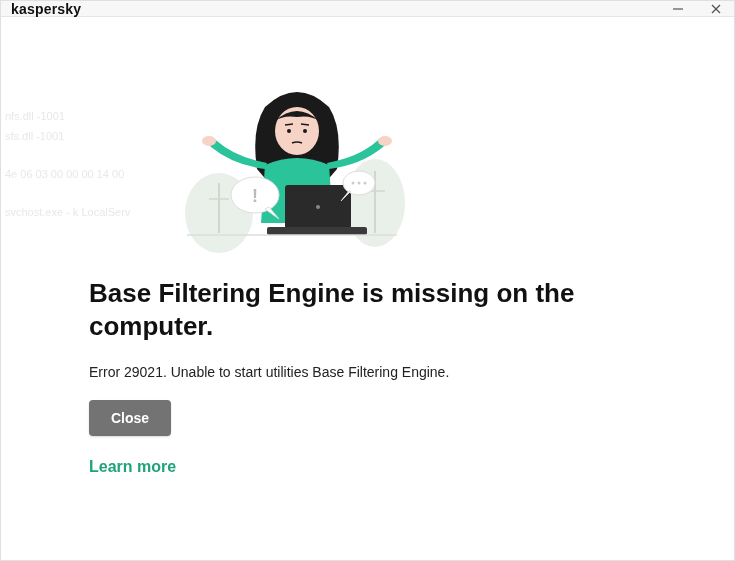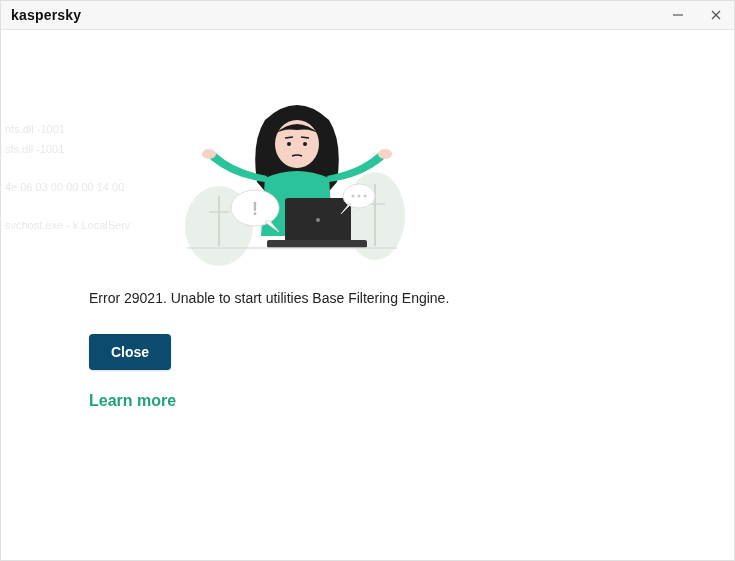--- a/index.html
+++ b/index.html
@@ -5,21 +5,21 @@
     * { margin: 0; padding: 0; box-sizing: border-box; }
     body {
       font-family: -apple-system, BlinkMacSystemFont, "Segoe UI", Arial, sans-serif;
       background: #fff;
       width: 735px;
       height: 561px;
       overflow: hidden;
       border: 1px solid #e0e0e0;
     }
     .titlebar {
-      height: 29px;
+      height: 16px;
       background: #f7f7f7;
       border-bottom: 1px solid #e5e5e5;
       display: flex;
       align-items: center;
       padding: 0 10px;
       justify-content: space-between;
     }
     .logo {
       font-size: 14px;
       font-weight: 600;
@@ -63,24 +63,24 @@
       font-size: 26px;
       font-weight: 700;
       color: #111;
       line-height: 1.25;
       margin-bottom: 22px;
       max-width: 520px;
     }
     .body-text {
       font-size: 14px;
       color: #222;
-      margin-bottom: 28px;
+      margin-bottom: 20px;
     }
     .btn-primary {
-      background: #0c4a6e;
+      background: #737373;
       color: #fff;
       border: none;
       border-radius: 4px;
       padding: 10px 22px;
       font-size: 14px;
       font-weight: 600;
       cursor: pointer;
       box-shadow: 0 1px 2px rgba(0,0,0,0.15);
       margin-bottom: 22px;
     }
@@ -167,20 +167,21 @@
         <path d="M212 118 L204 128 L214 118 Z" fill="#fff" stroke="#ddd" stroke-width="1"></path>
         <circle cx="216" cy="110" r="1.5" fill="#ccc"></circle>
         <circle cx="222" cy="110" r="1.5" fill="#ccc"></circle>
         <circle cx="228" cy="110" r="1.5" fill="#ccc"></circle>
       </g>
 
       <line x1="50" y1="162" x2="260" y2="162" stroke="#ddd" stroke-width="1.5"></line>
     </svg>
   </div>
 
+  <h1 class="heading">Base Filtering Engine is missing on the computer.</h1>
 
   <p class="body-text">Error 29021. Unable to start utilities Base Filtering Engine.</p>
 
   <button class="btn-primary">Close</button>
   <br>
   <a class="link">Learn more</a>
 
 </div>
 
 </body></html>

